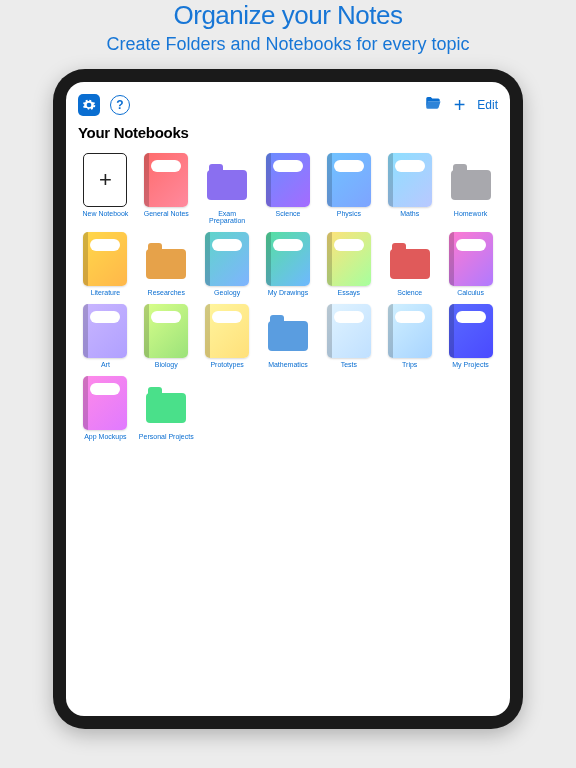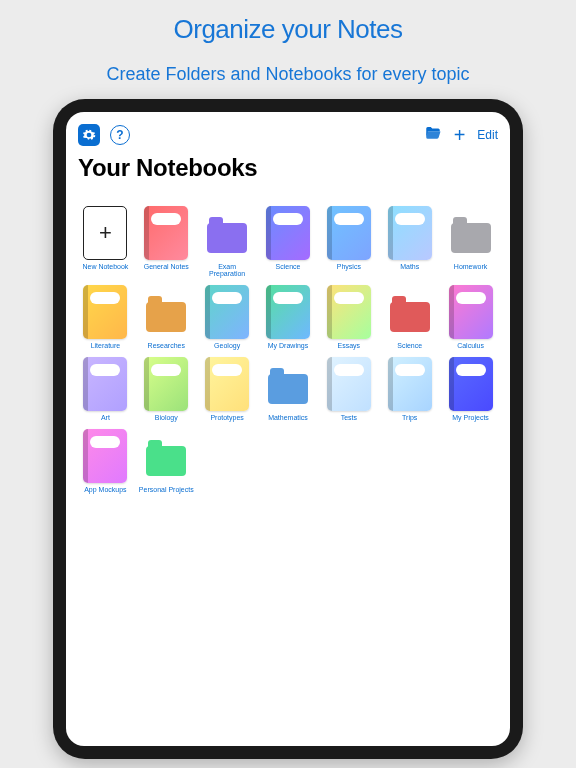--- a/index.html
+++ b/index.html
@@ -2,23 +2,23 @@
 <html><head>
 <meta charset="utf-8">
 <style>
 * { box-sizing: border-box; margin: 0; padding: 0; }
 body {
   width: 576px; height: 768px;
   background: #ececec;
   font-family: -apple-system, "Helvetica Neue", Arial, sans-serif;
   overflow: hidden;
 }
-.marketing { text-align: center; padding-top: 14px; }
+.marketing { text-align: center; }
 .marketing .title { color: #1776d6; font-size: 26px; font-weight: 500; letter-spacing: -0.5px; }
-.marketing .subtitle { color: #1776d6; font-size: 18px; font-weight: 400; margin-top: 19px; }
+.marketing .subtitle { color: #1776d6; font-size: 18px; font-weight: 400; margin-top: 3px; }
 
 .ipad {
   width: 470px; height: 660px;
   background: #1a1a1a;
   border-radius: 32px;
   margin: 14px auto 0;
   padding: 13px;
   box-shadow: 0 6px 20px rgba(0,0,0,0.25);
 }
 .screen {
@@ -35,21 +35,21 @@
   width: 22px; height: 22px; background:#0a6ed1; border-radius:5px;
   display:flex; align-items:center; justify-content:center;
 }
 .settings-btn svg { width:14px; height:14px; }
 .help-btn { width: 20px; height:20px; border:1.6px solid #0a6ed1; border-radius:50%;
   display:flex; align-items:center; justify-content:center; color:#0a6ed1; font-size:12px; font-weight:600; }
 .tool-icon { width:18px; height:18px; }
 .plus-icon { color:#0a6ed1; font-size:20px; font-weight:300; line-height:1; }
 .edit-link { color:#0a6ed1; font-size:12px; }
 
-.page-title { font-size: 24px; font-weight: 800; margin-top: 6px; margin-bottom: 24px; letter-spacing:-0.3px; }
+.page-title { font-size: 15px; font-weight: 800; margin-top: 6px; margin-bottom: 12px; letter-spacing:-0.3px; }
 
 .grid { display: grid; grid-template-columns: repeat(7, 1fr); gap: 8px 6px; }
 .cell { display:flex; flex-direction:column; align-items:center; cursor:pointer; }
 .cell .label { font-size: 7px; color:#0a6ed1; margin-top:3px; text-align:center; font-weight:500; }
 
 .notebook {
   width: 44px; height: 54px; border-radius: 5px;
   position: relative;
   box-shadow: 0 1px 2px rgba(0,0,0,0.15);
 }

